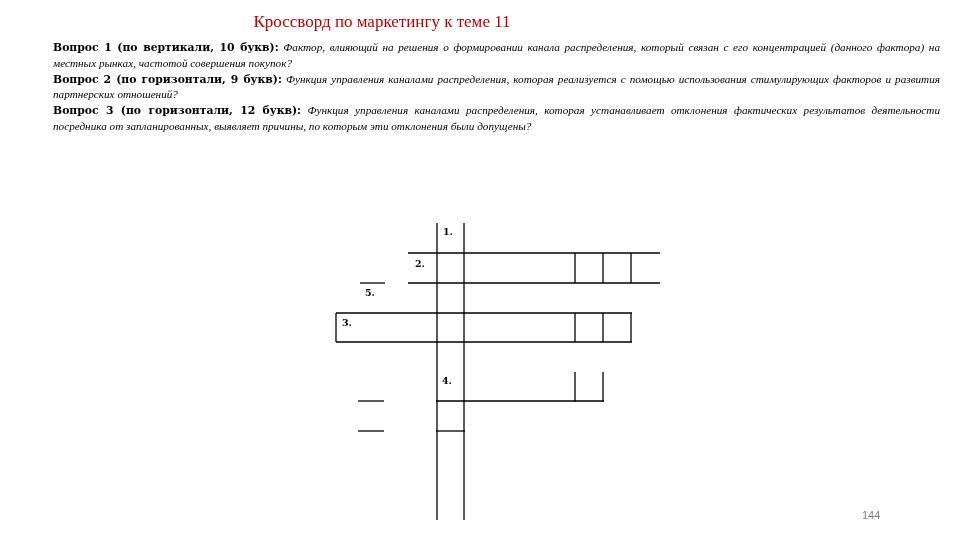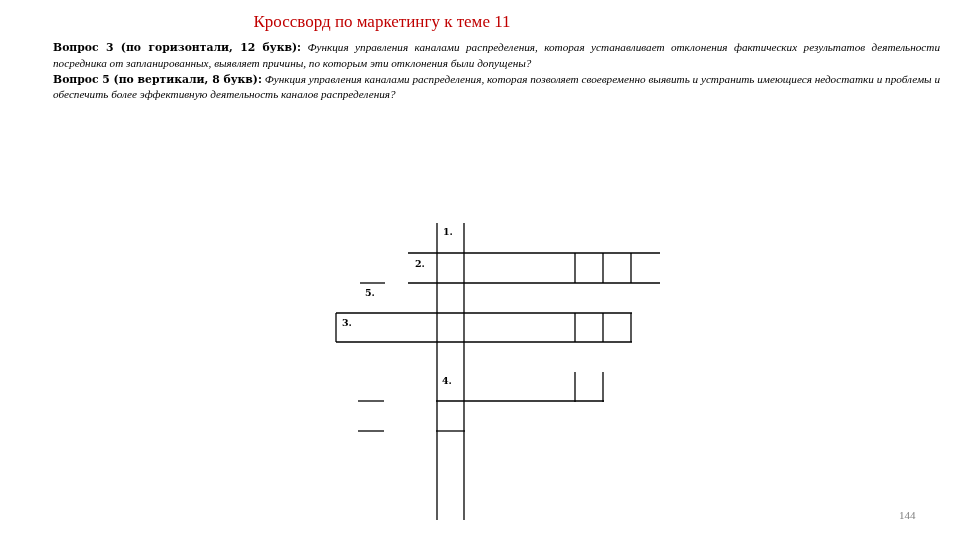--- a/index.html
+++ b/index.html
@@ -16,37 +16,41 @@
     font-size: 11.2px; line-height: 15.8px;
   }
   .q { text-align: justify; text-align-last: left; margin: 0; }
   .q b { font-family: "DejaVu Serif", serif; font-weight: bold; font-size: 10.8px; }
   .q i { font-style: italic; }
   .grid { position: absolute; left: 0; top: 0; width: 960px; height: 540px; }
   .num {
     position: absolute; font-family: "DejaVu Serif", serif; font-weight: bold; font-size: 9.5px;
   }
   .page-num {
-    position: absolute; left: 862px; top: 509px; font-family: Liberation Serif, serif;
-    font-size: 11px; color: #808080; margin-left: 37px;
+    position: absolute; left: 862px; top: 509px; font-family: Liberation Sans, sans-serif;
+    font-size: 11px; color: #808080;
   }
 </style>
 </head>
 <body>
 
 <div class="title">Кроссворд по маркетингу к теме 11</div>
 
 <div class="questions">
   <p class="q">
+    <b>Вопрос 1 (по вертикали, 10 букв):</b>
+    <i>Фактор, влияющий на решения о формировании канала распределения, который связан с его концентрацией (данного фактора) на местных рынках, частотой совершения покупок?</i>
+  </p>
+  <p class="q">
+    <b>Вопрос 2 (по горизонтали, 9 букв):</b>
+    <i>Функция управления каналами распределения, которая реализуется с помощью использования стимулирующих факторов и развития партнерских отношений?</i>
+  </p>
+  <p class="q">
     <b>Вопрос 3 (по горизонтали, 12 букв):</b>
     <i>Функция управления каналами распределения, которая устанавливает отклонения фактических результатов деятельности посредника от запланированных, выявляет причины, по которым эти отклонения были допущены?</i>
-  </p>
-  <p class="q">
-    <b>Вопрос 5 (по вертикали, 8 букв):</b>
-    <i>Функция управления каналами распределения, которая позволяет своевременно выявить и устранить имеющиеся недостатки и проблемы и обеспечить более эффективную деятельность каналов распределения?</i>
   </p>
 </div>
 
 <svg class="grid" width="960" height="540" viewBox="0 0 960 540">
   <g stroke="#000" stroke-width="1.3" fill="none">
 
     <line x1="437" y1="223" x2="437" y2="520"></line>
     <line x1="464" y1="223" x2="464" y2="520"></line>
 
     <line x1="408" y1="253" x2="660" y2="253"></line>

